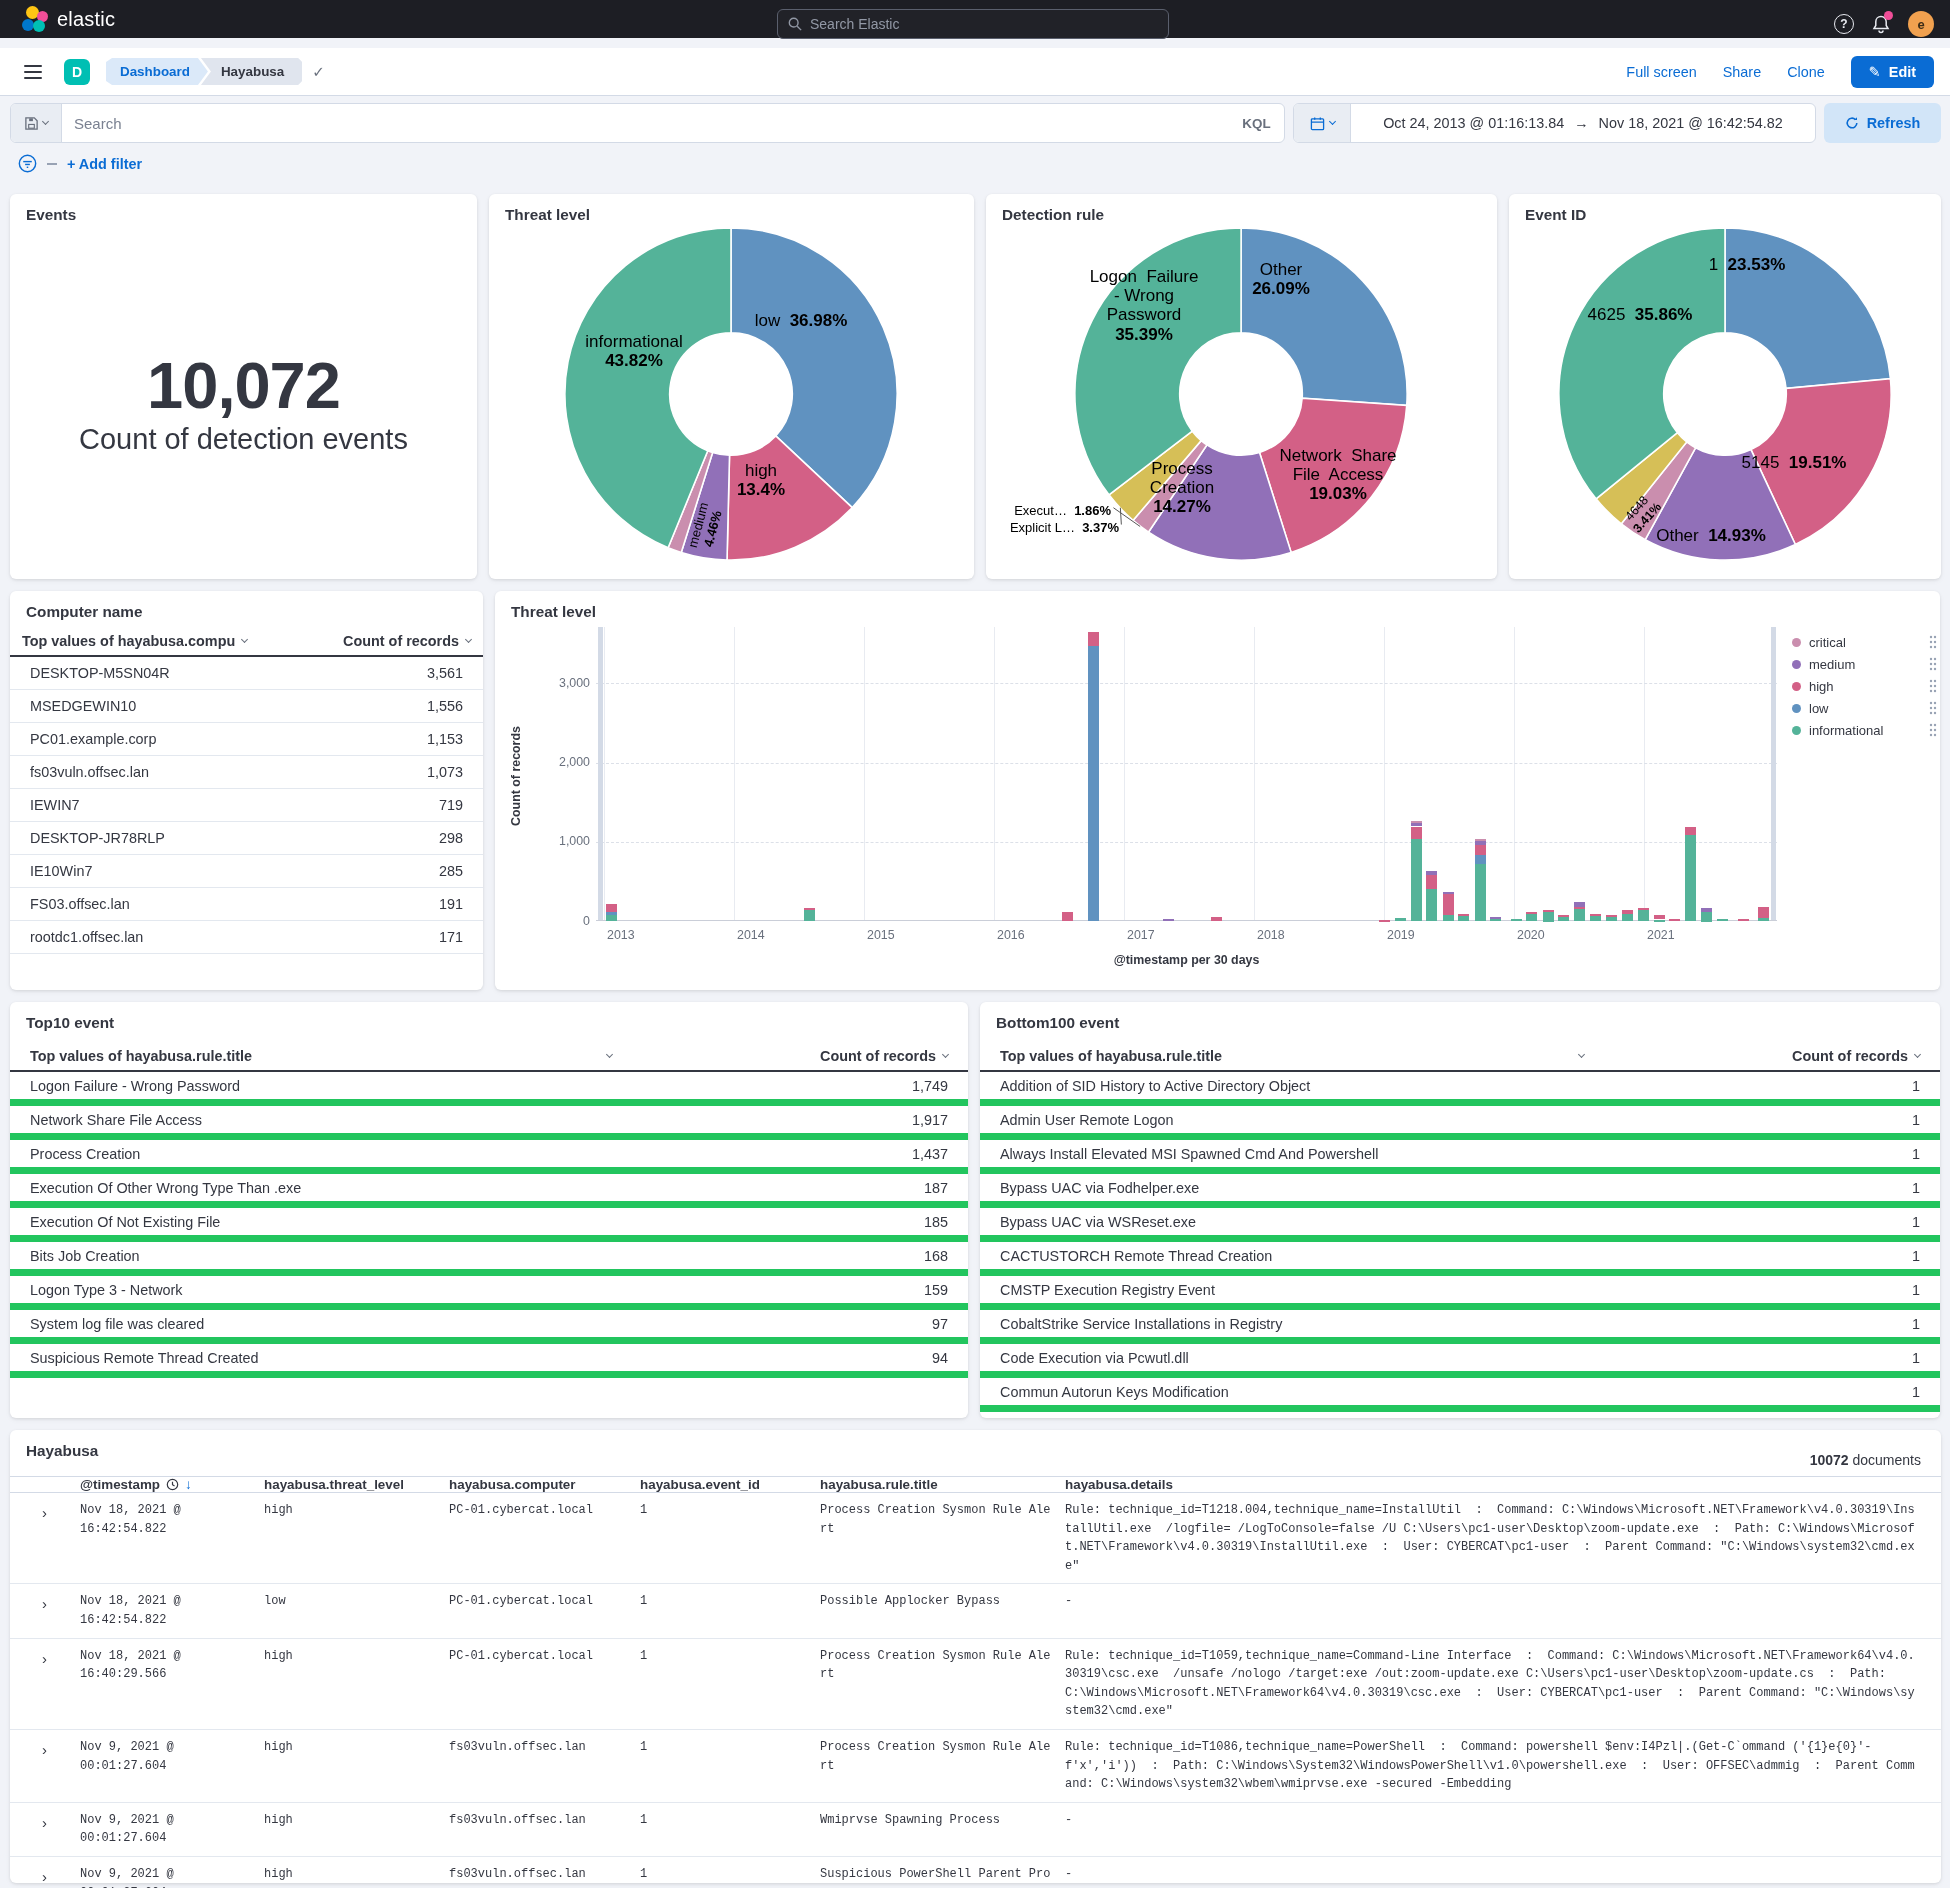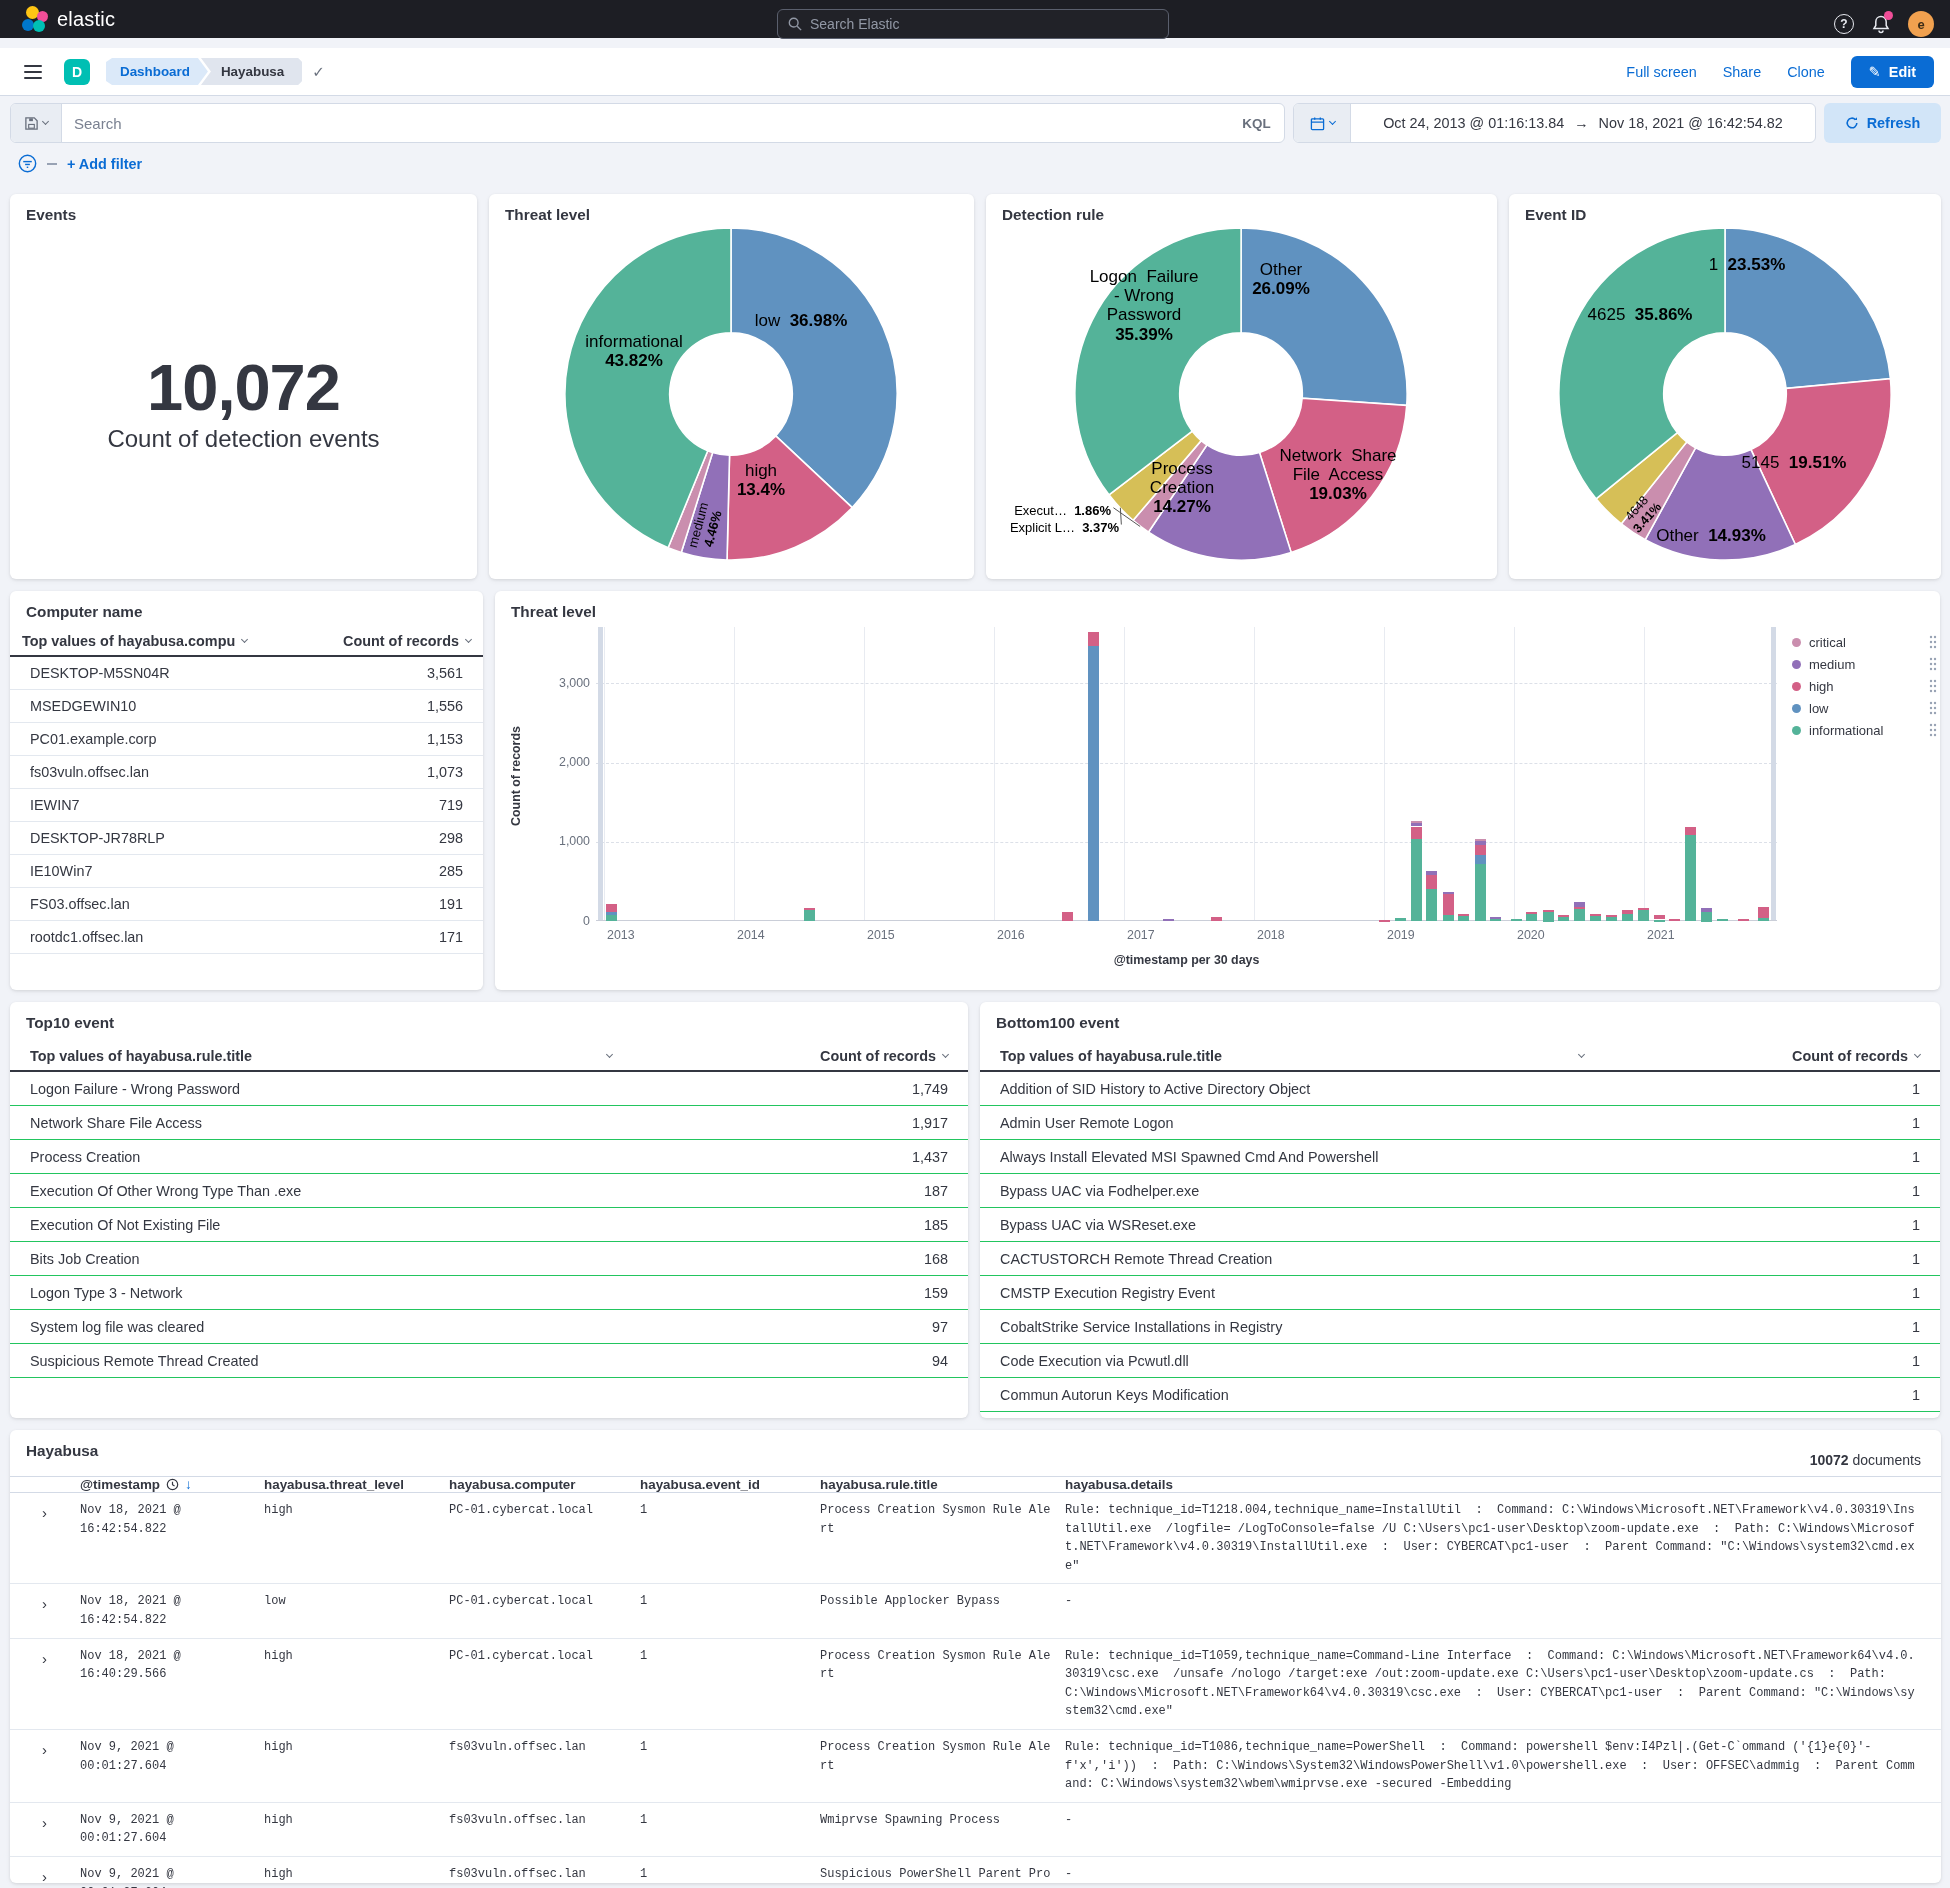--- a/index.html
+++ b/index.html
@@ -80,21 +80,21 @@
 
   
   .panel { position:absolute; background:#fff; border-radius:6px;
            box-shadow:0 1px 3px rgba(0,0,0,.09), 0 2px 7px -1px rgba(0,0,0,.06); }
   .ptitle { position:absolute; left:16px; top:12px; font-size:15.3px; font-weight:700; color:#343741; z-index:3; }
 
   
   #panel-events { left:10px; top:194px; width:467px; height:385px; }
   .metric { position:absolute; inset:0; display:flex; flex-direction:column; align-items:center; justify-content:center; padding-top:30px; }
   .metric-value { font-size:65px; font-weight:700; color:#343741; letter-spacing:-1px; }
-  .metric-label { font-size:24px; color:#343741; }
+  .metric-label { font-size:29px; color:#343741; }
 
   
   #panel-pie-0 { left:489px;  top:194px; width:485px; height:385px; }
   #panel-pie-1 { left:986px;  top:194px; width:511px; height:385px; }
   #panel-pie-2 { left:1509px; top:194px; width:432px; height:385px; }
   .pie-stage { position:absolute; inset:0; overflow:hidden; }
   .pie-label { position:absolute; text-align:center; font-size:17px; line-height:1.13; color:#000;
                white-space:pre; z-index:2; }
   .pie-label b { font-weight:700; }
   .pie-callout { position:absolute; font-size:13px; color:#000; white-space:pre; z-index:2; }
@@ -128,21 +128,21 @@
   
   #panel-top10    { left:10px;  top:1002px; width:958px;  height:416px; }
   #panel-bottom100{ left:980px; top:1002px; width:960px;  height:416px; }
   .rtable { position:absolute; left:0; right:0; top:40px; }
   .rtable-head { display:flex; justify-content:space-between; align-items:center; height:30px;
                  padding:0 20px; font-weight:700; font-size:14.4px; border-bottom:2px solid #343741; }
   .rtable-head .hc1 { display:flex; align-items:center; gap:8px; flex:1; }
   .rtable-head .hc1 .chev { margin-left:auto; margin-right:208px; }
   .rtable-head .hc2 { display:flex; align-items:center; gap:7px; }
   .rtable-rows .trow { display:flex; justify-content:space-between; align-items:center; height:34px;
-                       padding:0 20px; font-size:14.4px; border-bottom:1px solid #22c55e; }
+                       padding:0 20px; font-size:14.4px; border-bottom:7px solid #22c55e; }
 
   
   #panel-docs { left:10px; top:1430px; width:1931px; height:453px; display:flex; flex-direction:column; }
   .docs-head { position:relative; height:46px; flex:none; }
   .docs-count { position:absolute; right:20px; top:22px; font-size:14px; }
   .docs-count b { font-weight:700; }
   .dgrid { display:grid; grid-template-columns:44px 184px 185px 191px 180px 245px auto;
            padding:0 16px 0 26px; align-items:start; }
   .dgrid-head { border-top:1px solid #d3dae6; border-bottom:1px solid #d3dae6; height:32px; align-items:center; }
   .dgrid-head .hcell { font-size:13.4px; font-weight:700; color:#343741; display:flex; align-items:center; gap:6px; }

